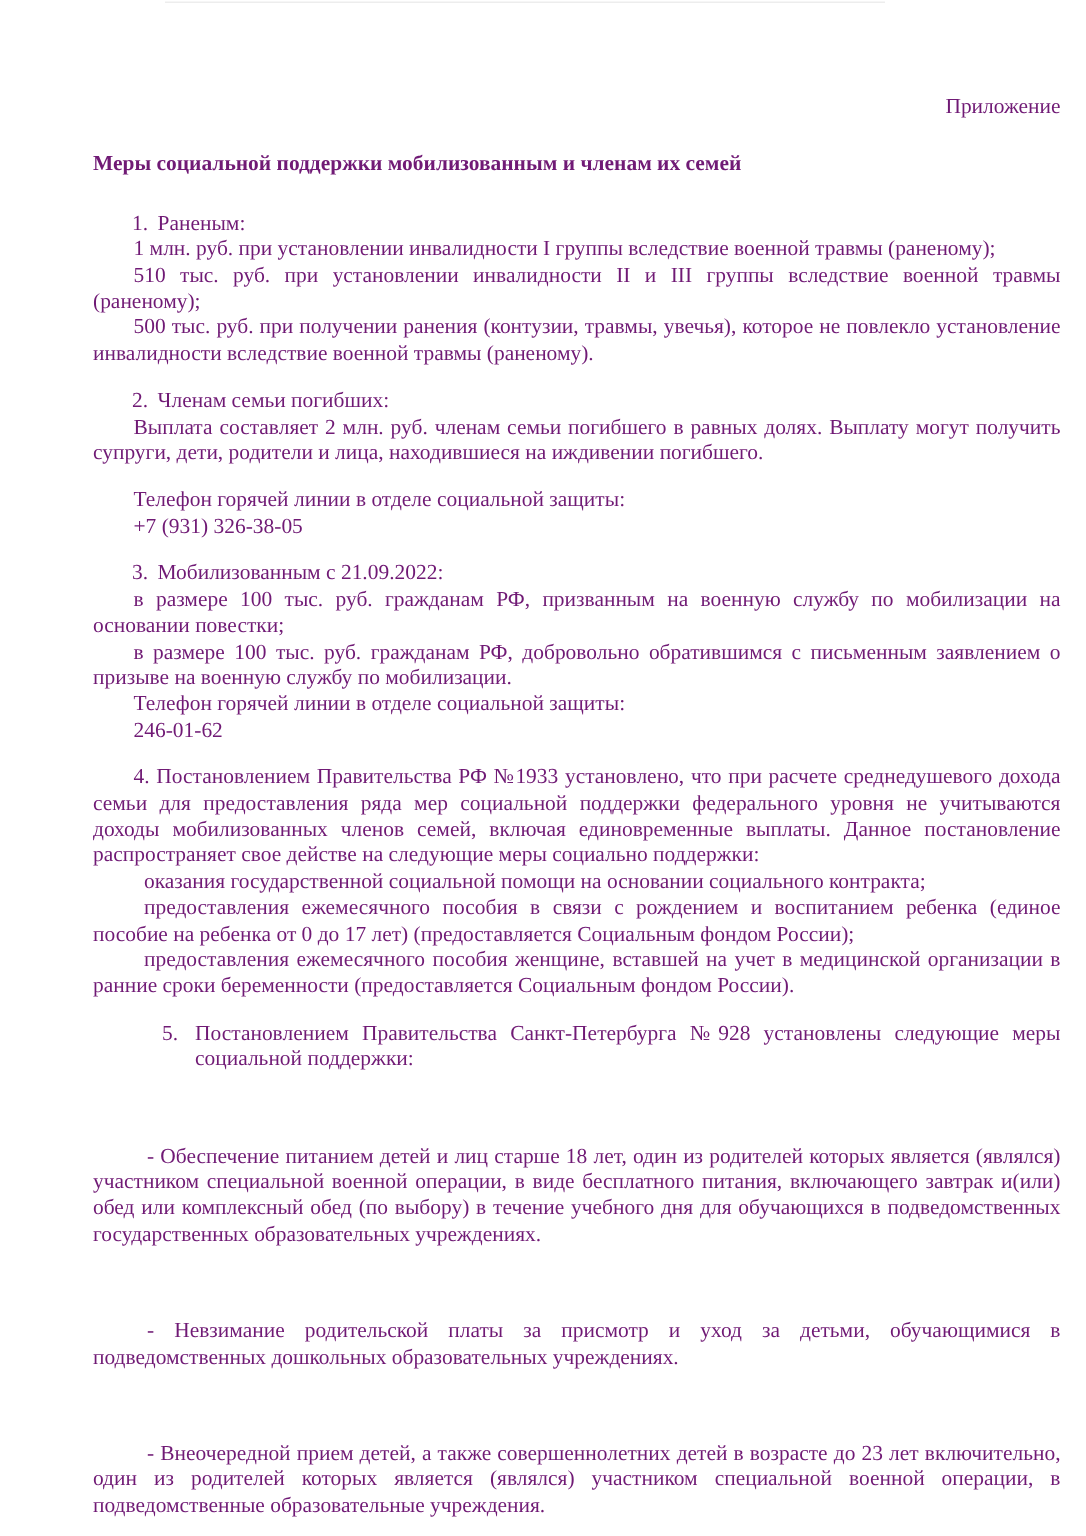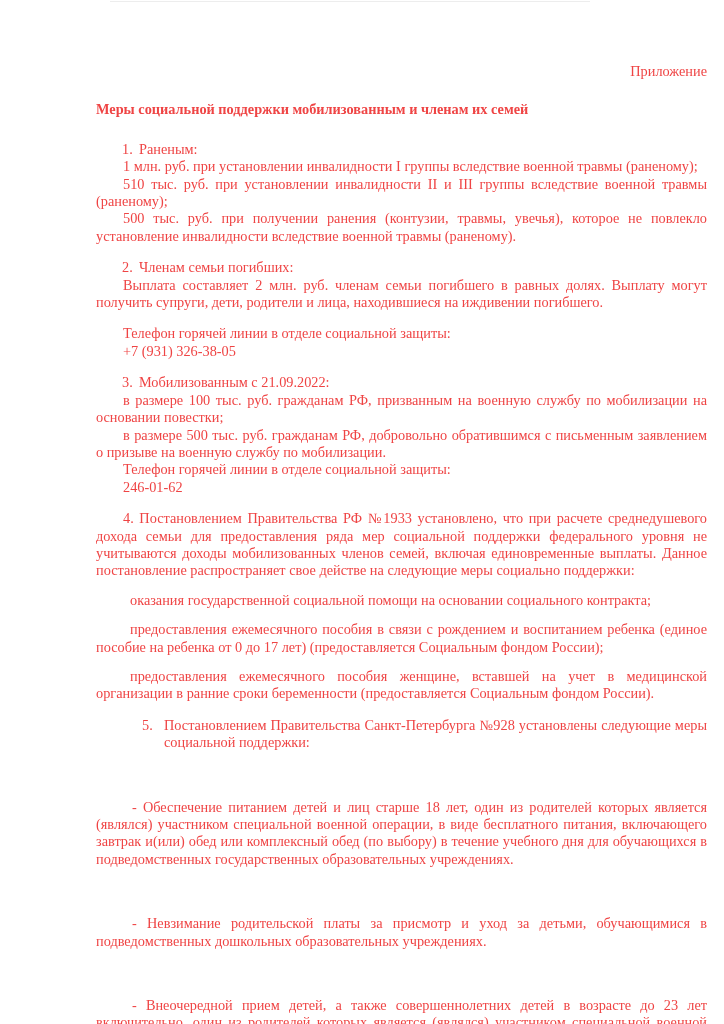--- a/index.html
+++ b/index.html
@@ -7,25 +7,25 @@
     padding: 0;
     background: #ffffff;
   }
   .page {
     position: relative;
     width: 724px;
     height: 1024px;
     margin: 0 auto;
     background: #ffffff;
     box-sizing: border-box;
-    padding: 63px 17px 0 96px;
+    padding: 63px 17px 0 62px;
     font-family: "Liberation Serif", "DejaVu Serif", serif;
     font-size: 14.3px;
     line-height: 17.4px;
-    color: #ef4444;
+    color: #701a75;
     overflow: hidden;
   }
   .scan-line {
     position: absolute;
     top: 1px;
     left: 110px;
     width: 480px;
     height: 1px;
     background: #ededed;
   }
@@ -59,21 +59,21 @@
     position: relative;
     padding-left: 68px;
     text-align: justify;
   }
   .num-item-deep .num {
     position: absolute;
     left: 46px;
     top: 0;
   }
   .ind   { text-indent: 27px; }  
-  .ind2  { text-indent: 34px; margin-top: 12px; }  
+  .ind2  { text-indent: 34px; }  
   .ind3  { text-indent: 36px; margin-top: 47px; }  
 </style>
 </head>
 <body>
 
 <div class="page">
   <div class="scan-line"></div>
 
   <div class="annotation">Приложение</div>
 
@@ -102,21 +102,21 @@
   <p class="ind">Телефон горячей линии в отделе социальной защиты:</p>
   <p class="ind">+7 (931) 326-38-05</p>
 
   <div class="sp"></div>
 
   <div class="num-item">
     <span class="num">3.</span>
     <span>Мобилизованным с 21.09.2022:</span>
   </div>
   <p class="ind">в размере 100 тыс. руб. гражданам РФ, призванным на военную службу по мобилизации на основании повестки;</p>
-  <p class="ind">в размере 500 тыс. руб. гражданам РФ, добровольно обратившимся с письменным заявлением о призыве на военную службу по мобилизации.</p>
+  <p class="ind">в размере 100 тыс. руб. гражданам РФ, добровольно обратившимся с письменным заявлением о призыве на военную службу по мобилизации.</p>
   <p class="ind">Телефон горячей линии в отделе социальной защиты:</p>
   <p class="ind">246-01-62</p>
 
   <div class="sp"></div>
 
   <p class="ind">4. Постановлением Правительства РФ №1933 установлено, что при расчете среднедушевого дохода семьи для предоставления ряда мер социальной поддержки федерального уровня не учитываются доходы мобилизованных членов семей, включая единовременные выплаты. Данное постановление распространяет свое действе на следующие меры социально поддержки:</p>
   <p class="ind2">оказания государственной социальной помощи на основании социального контракта;</p>
   <p class="ind2">предоставления ежемесячного пособия в связи с рождением и воспитанием ребенка (единое пособие на ребенка от 0 до 17 лет) (предоставляется Социальным фондом России);</p>
   <p class="ind2">предоставления ежемесячного пособия женщине, вставшей на учет в медицинской организации в ранние сроки беременности (предоставляется Социальным фондом России).</p>
 

